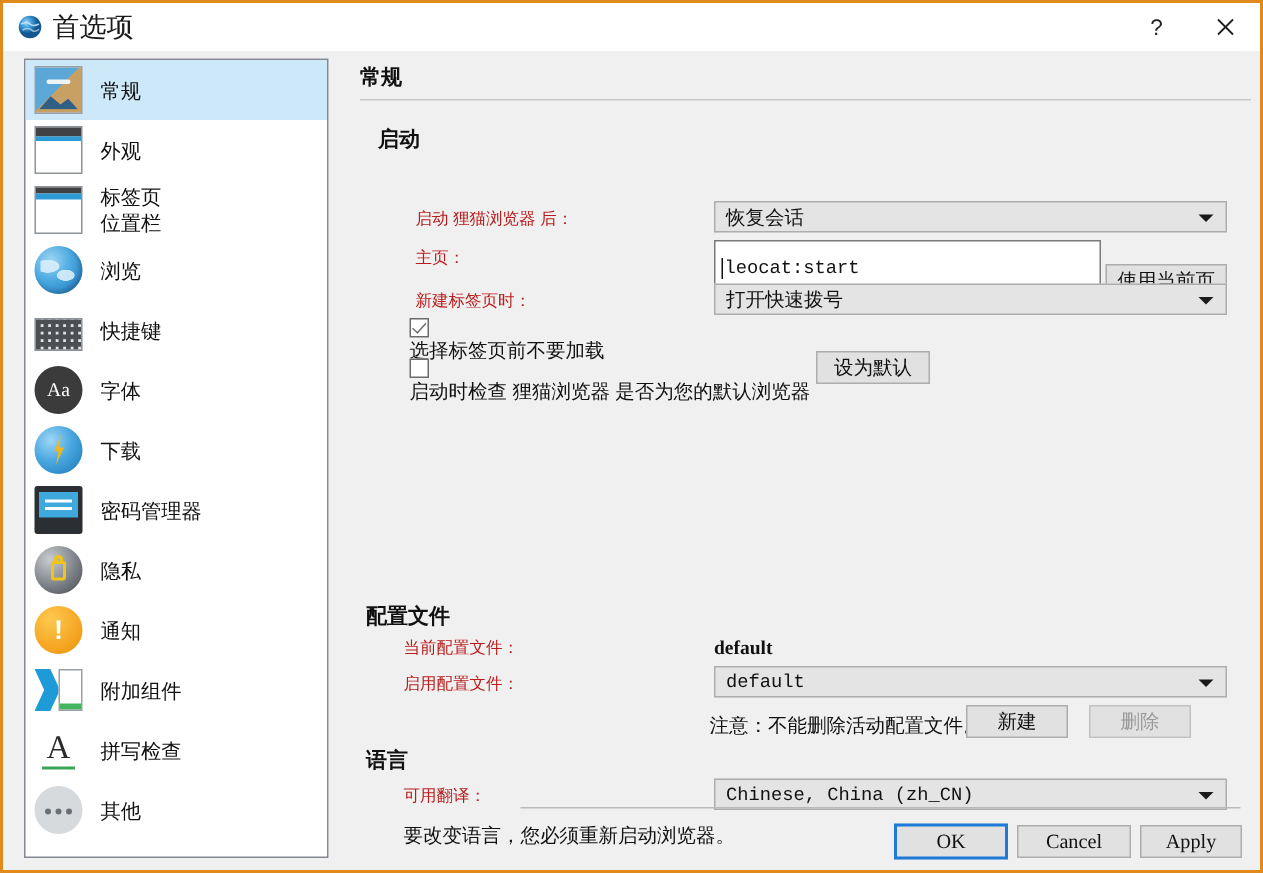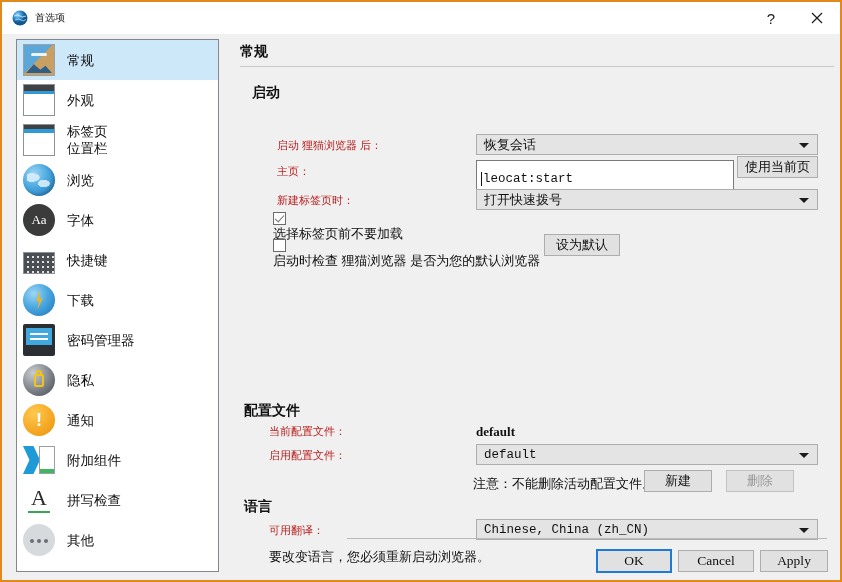--- a/index.html
+++ b/index.html
@@ -26,21 +26,21 @@
     box-sizing: border-box;
   }
   #title-icon {
     position: absolute;
     left: 10px; top: 8px;
     width: 16px; height: 16px;
   }
   #title-text {
     position: absolute;
     left: 33px; top: 7px;
-    font-size: 10px;
+    font-size: 18px;
     color: #1a1a1a;
     line-height: 18px;
     white-space: nowrap;
   }
   .titlebtn {
     position: absolute;
     top: 0;
     width: 46px; height: 32px;
     display: flex;
     align-items: center;
@@ -498,27 +498,27 @@
         <span class="side-label">标签页
 位置栏</span>
       </div>
 
       <div class="side-item">
         <span class="side-icon ic-globe"></span>
         <span class="side-label">浏览</span>
       </div>
 
       <div class="side-item">
+        <span class="side-icon ic-keyboard"></span>
+        <span class="side-label">快捷键</span>
+      </div>
+
+      <div class="side-item">
         <span class="side-icon ic-font">Aa</span>
         <span class="side-label">字体</span>
-      </div>
-
-      <div class="side-item">
-        <span class="side-icon ic-keyboard"></span>
-        <span class="side-label">快捷键</span>
       </div>
 
       <div class="side-item">
         <span class="side-icon ic-download"></span>
         <span class="side-label">下载</span>
       </div>
 
       <div class="side-item">
         <span class="side-icon ic-password"></span>
         <span class="side-label">密码管理器</span>
@@ -561,21 +561,21 @@
       <div class="combo" style="left:242px; top:100px; width:342px;">
         <span>恢复会话</span>
         <span class="arrow"></span>
       </div>
 
       <div class="field-label" style="left:43px; top:130px;">主页：</div>
       <div class="textinput" style="left:242px; top:126px; width:258px;">
         <span class="caret"></span>
         <span>leocat:start</span>
       </div>
-      <div class="btn" style="left:503px; top:122px; width:81px;">使用当前页</div>
+      <div class="btn" style="left:503px; top:142px; width:81px;">使用当前页</div>
 
       <div class="field-label" style="left:43px; top:159px;">新建标签页时：</div>
       <div class="combo" style="left:242px; top:155px; width:342px;">
         <span>打开快速拨号</span>
         <span class="arrow"></span>
       </div>
 
       <div class="chk-row" style="left:39px; top:178px;">
         <span class="chk checked"></span>
         <span>选择标签页前不要加载</span>

